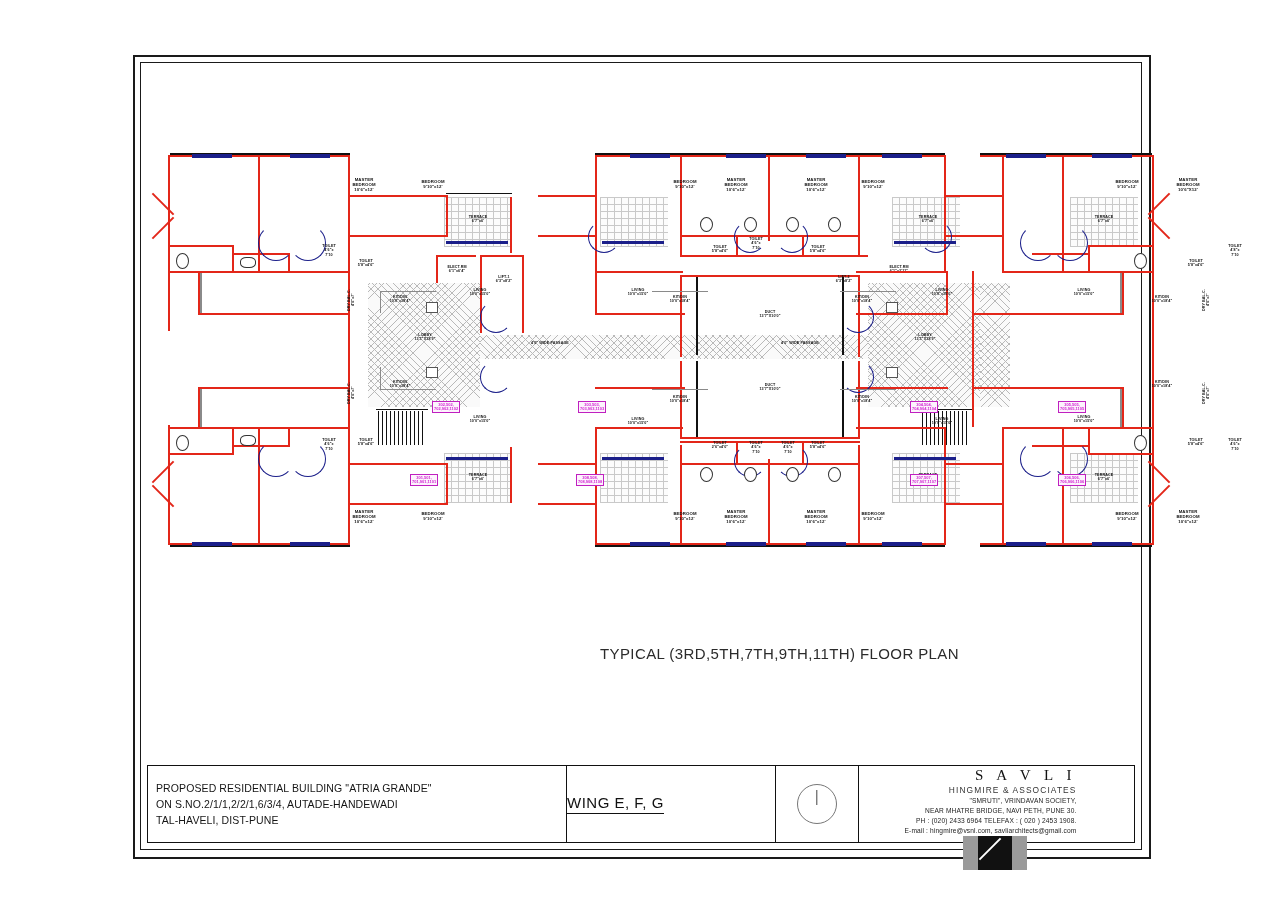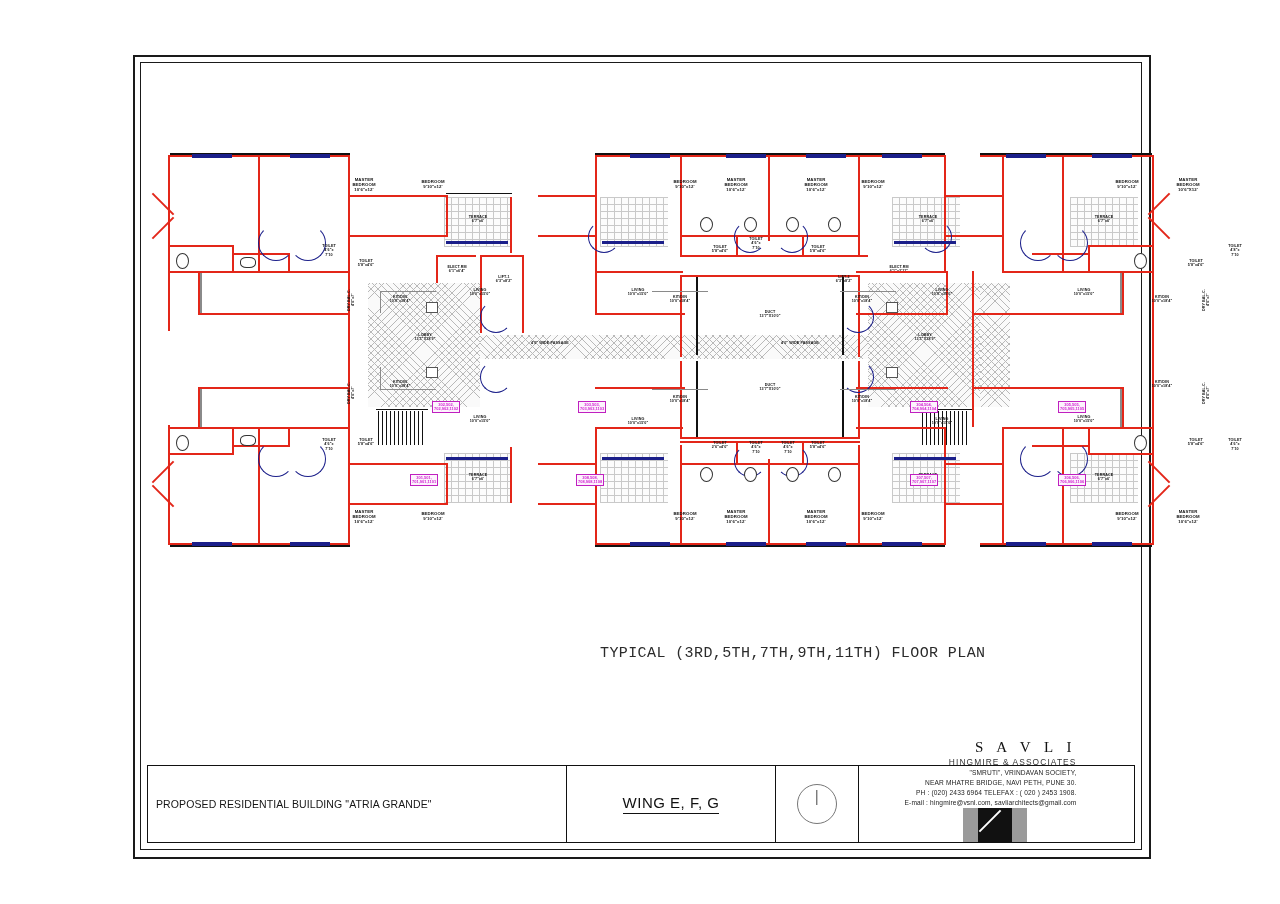--- a/index.html
+++ b/index.html
@@ -45,39 +45,39 @@
      border-right-color:transparent;border-top-color:transparent;}
   .door2{position:absolute;border:0.9px solid #1b1f8a;border-radius:50%;
      border-left-color:transparent;border-top-color:transparent;}
   .fix{position:absolute;border:0.7px solid #333;border-radius:40%;background:#fff;}
   .fixc{position:absolute;border:0.7px solid #333;border-radius:50%;background:#fff;}
   .sq{position:absolute;border:0.7px solid #555;background:#fff;}
   .stair{position:absolute;background:repeating-linear-gradient(90deg,#111 0 .9px,#fff .9px 4px);}
 
   
   .plan-title{position:absolute;left:600px;top:645px;
-     font-family:Liberation Mono, monospace;font-size:15px;color:#2b2b2b;letter-spacing:.4px;}
+     font-family:Liberation Sans, sans-serif;font-size:15px;color:#2b2b2b;letter-spacing:.4px;}
 
   
   .tb{position:absolute;left:147px;top:765px;width:986px;height:76px;border:1.5px solid #111;
       display:flex;background:#fff;}
   .tb-cell{border-right:1.5px solid #111;display:flex;flex-direction:column;justify-content:center;}
   .tb-cell:last-child{border-right:none;}
   .tb-proj{width:410px;padding:0 0 0 8px;}
   .tb-proj div{font-family:"Liberation Sans",sans-serif;font-size:10.5px;color:#151515;
       line-height:1.55;letter-spacing:.1px;}
-  .tb-wing{width:208px;align-items:center;}
+  .tb-wing{width:208px;align-items:flex-start;}
   .tb-wing span{font-family:"Liberation Sans",sans-serif;font-size:15px;color:#111;
       border-bottom:1px solid #111;padding-bottom:2px;letter-spacing:.5px;}
   .tb-no{width:82px;align-items:center;}
   .dwg-circle{width:38px;height:38px;border:1px solid #777;border-radius:50%;
       position:relative;}
   .dwg-circle em{position:absolute;left:50%;top:5px;width:1.4px;height:15px;background:#444;
       transform:translateX(-50%);}
-  .tb-arch{flex:1;display:flex;align-items:center;justify-content:flex-end;padding-right:4px;}
+  .tb-arch{flex:1;display:flex;align-items:center;justify-content:space-between;padding-right:4px;}
   .arch-txt{text-align:right;padding-right:8px;}
   .arch-txt .nm{font-family:"Liberation Serif",serif;font-size:15px;letter-spacing:5px;
       color:#111;line-height:1.2;}
   .arch-txt .a1{font-family:"Liberation Sans",sans-serif;font-size:8.4px;letter-spacing:1.1px;
       color:#333;line-height:1.45;}
   .arch-txt .a2{font-family:"Liberation Sans",sans-serif;font-size:6.6px;color:#222;
       line-height:1.5;letter-spacing:.15px;}
   .arch-logo{width:64px;height:58px;background:#9a9a9a;display:flex;
       align-items:center;justify-content:center;}
   .arch-logo .blk{width:34px;height:34px;background:#111;position:relative;overflow:hidden;}
@@ -501,20 +501,22 @@
 706,906,1106</div>
       </div>
   </div>
 
   <div class="plan-title">TYPICAL (3RD,5TH,7TH,9TH,11TH) FLOOR PLAN</div>
 
   <div class="tb">
 
     <div class="tb-cell tb-proj">
       <div>PROPOSED RESIDENTIAL BUILDING "ATRIA GRANDE"</div>
+      <div>ON S.NO.2/1/1,2/2/1,6/3/4, AUTADE-HANDEWADI</div>
+      <div>TAL-HAVELI, DIST-PUNE</div>
     </div>
 
     <div class="tb-cell tb-wing">
       <span>WING E, F, G</span>
     </div>
 
     <div class="tb-cell tb-no">
       <div class="dwg-circle">
         <em></em>
       </div>

